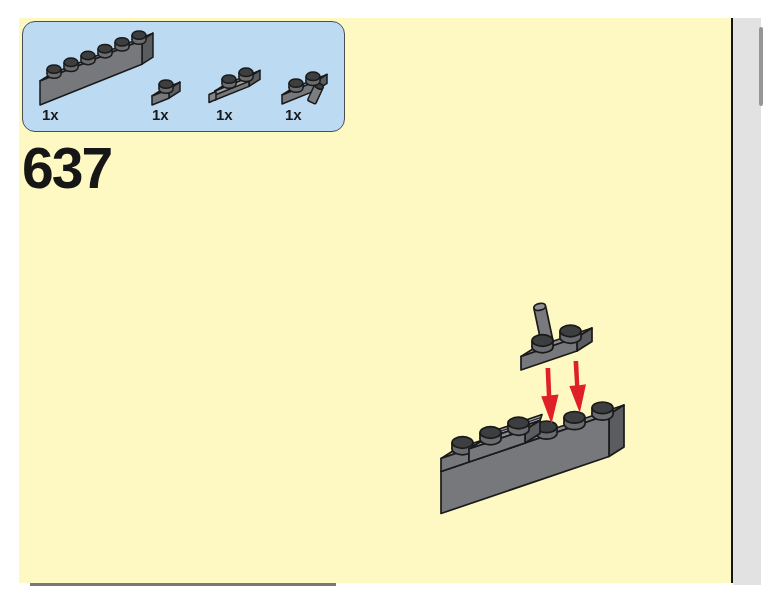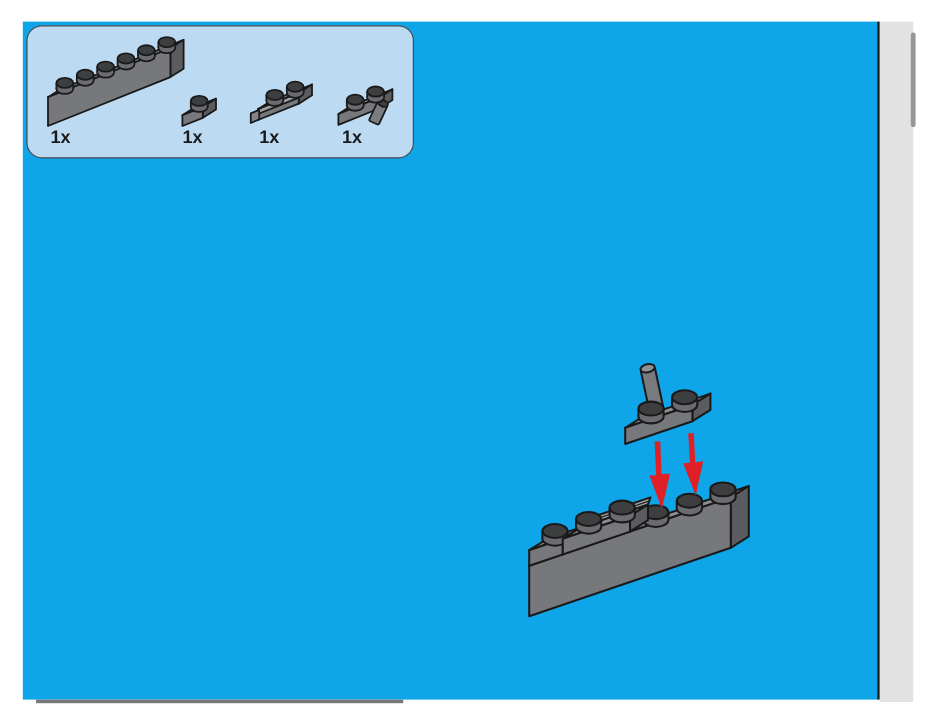--- a/index.html
+++ b/index.html
@@ -1,18 +1,18 @@
 <!DOCTYPE html>
 <html><head>
 <meta charset="utf-8">
 <style>
   html,body{margin:0;padding:0;background:#ffffff;}
   .canvas{position:relative;width:782px;height:605px;background:#ffffff;overflow:hidden;
           font-family:"Liberation Sans",sans-serif;}
-  .page{position:absolute;left:19px;top:18px;width:712px;height:565px;background:#0ea5e9;}
+  .page{position:absolute;left:19px;top:18px;width:712px;height:565px;background:#fef9c3;}
   .next-page-sliver{position:absolute;left:733px;top:18px;width:28px;height:567px;background:#e2e2e3;}
   .page-divider{position:absolute;left:731px;top:18px;width:2px;height:565px;background:#141414;}
   .v-thumb{position:absolute;left:759px;top:27px;width:4px;height:79px;background:#949698;border-radius:2px;}
   .h-thumb{position:absolute;left:30px;top:583px;width:306px;height:3px;background:#77787a;}
   .callout{position:absolute;left:3px;top:3px;width:321px;height:109px;background:#bddaf3;
            border:1.5px solid #4a4d52;border-radius:13px;}
   .callout svg{position:absolute;left:0;top:0;}
   .qty{position:absolute;top:85px;font-size:15px;font-weight:bold;color:#1a1a1a;line-height:1;}
   .qty.q1{left:19px;} .qty.q2{left:129px;} .qty.q3{left:193px;} .qty.q4{left:262px;}
   .step-number{position:absolute;left:3px;top:122px;font-size:57px;font-weight:bold;
@@ -121,20 +121,21 @@
               <ellipse cx="290" cy="54.3" rx="7" ry="4.2" fill="#3d3e40" stroke="#1a1a1a" stroke-width="1.5"></ellipse>
             </g>
         </g>
       </svg>
       <div class="qty q1">1x</div>
       <div class="qty q2">1x</div>
       <div class="qty q3">1x</div>
       <div class="qty q4">1x</div>
     </div>
 
+    <div class="step-number">637</div>
 
     <svg class="assembly" width="235" height="245" viewBox="425 295 235 245" stroke="#1a1a1a" stroke-width="1.7" stroke-linejoin="round">
 
       <g transform="rotate(-12 548 346)">
         <rect x="542" y="306" width="12" height="42" rx="2" fill="#797a7e"></rect>
         <ellipse cx="548" cy="306" rx="6" ry="3.4" fill="#8f9093"></ellipse>
       </g>
 
       <g>
         <polygon points="536,347 592,328 577,337.5 521,356.5" fill="#8b8d90"></polygon>

